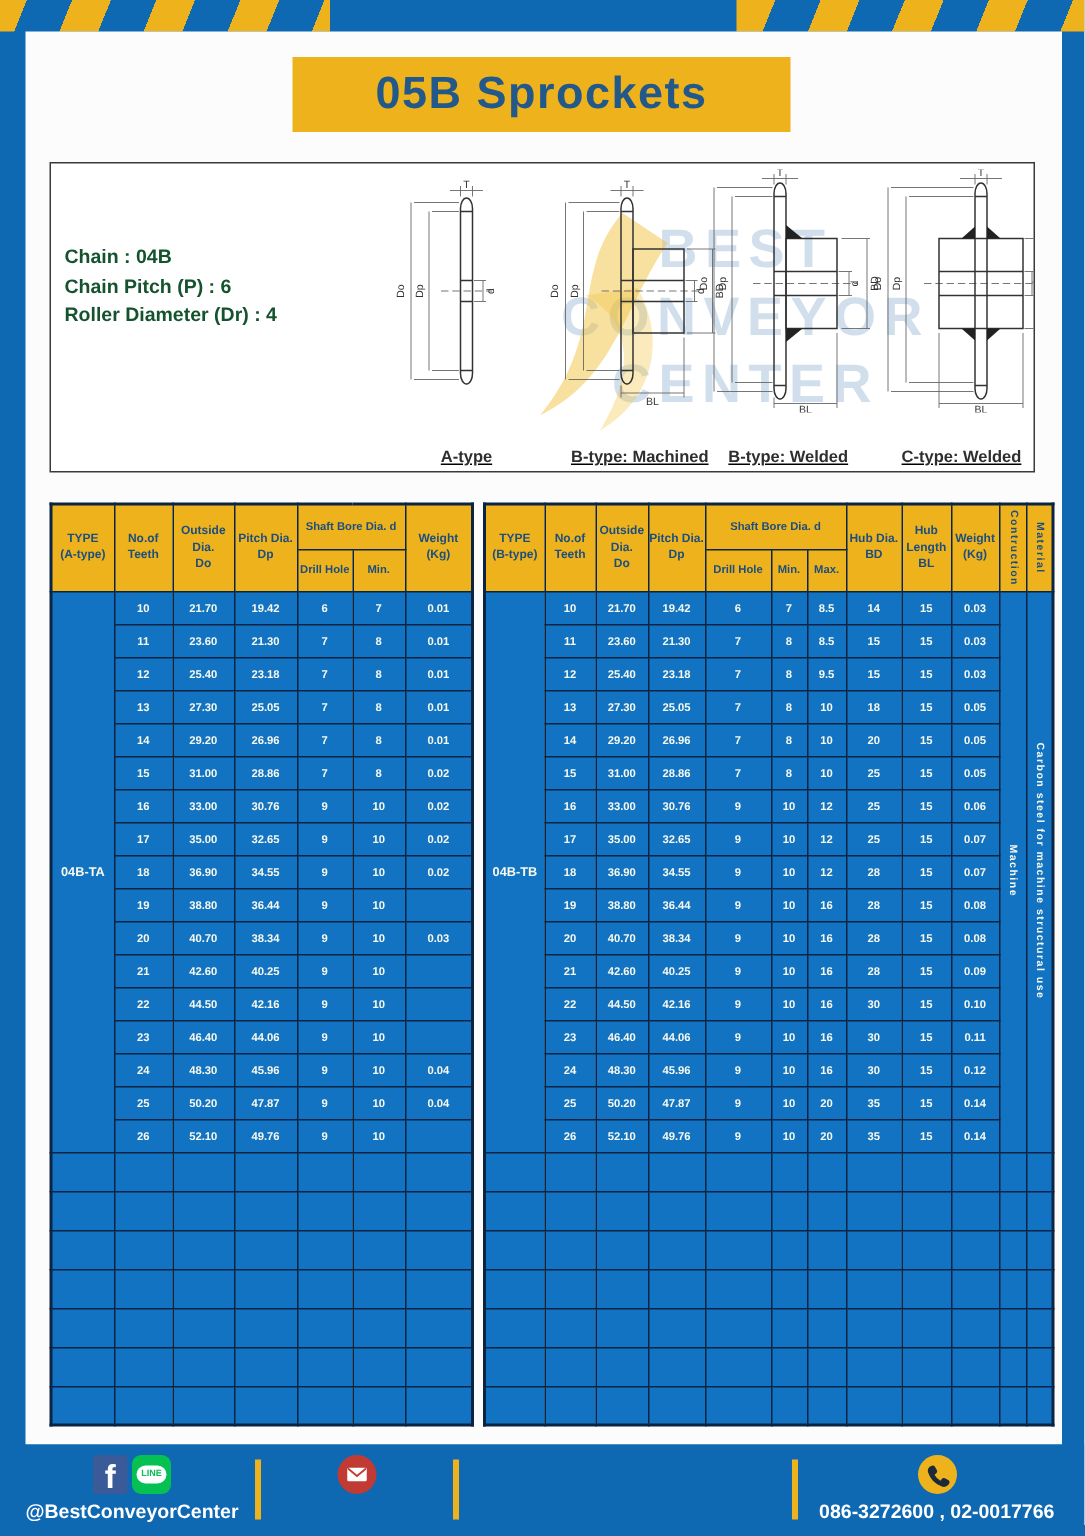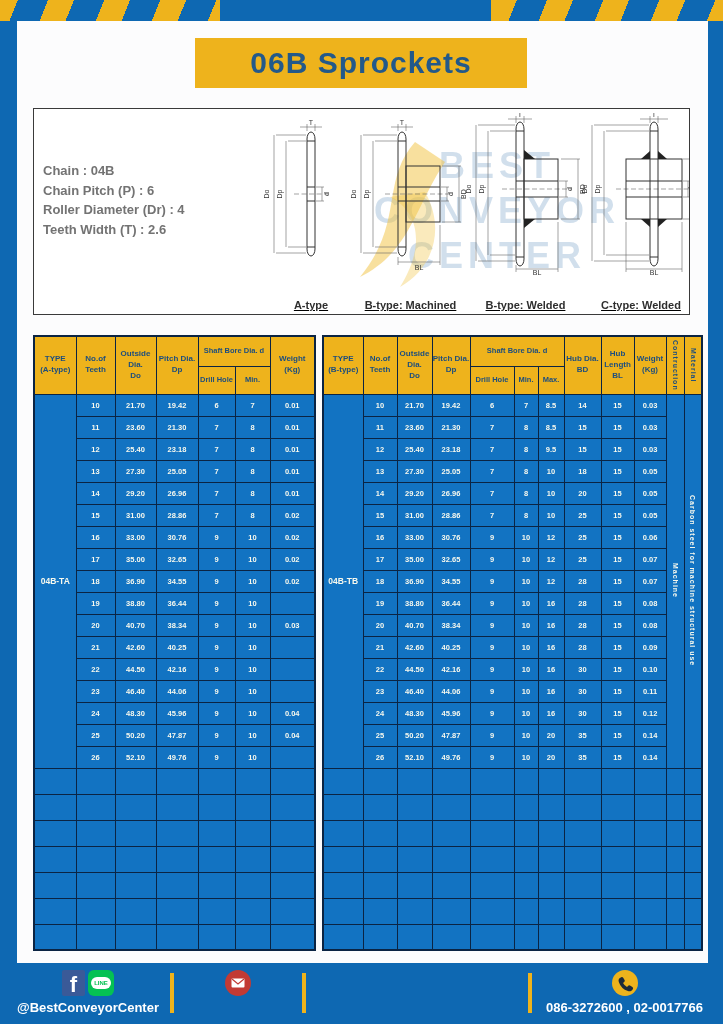--- a/index.html
+++ b/index.html
@@ -17,21 +17,21 @@
     display:flex;align-items:center;justify-content:center;}
   .title-banner span{font-size:30px;font-weight:bold;color:#23598a;letter-spacing:1px;}
 
   
   .diagram-panel{position:absolute;left:16px;top:87px;width:657px;height:207px;background:#fff;
     border:1.5px solid #3a3a3a;box-sizing:border-box;overflow:hidden;}
   .watermark{position:absolute;left:268px;top:34px;width:390px;text-align:center;z-index:0;pointer-events:none;}
   .watermark .wline{font-size:36px;line-height:45px;font-weight:bold;letter-spacing:5px;color:rgba(171,196,221,0.55);}
   .wm-bird{position:absolute;left:28px;top:-6px;z-index:0;}
   .specs{position:absolute;left:9px;top:52px;z-index:1;}
-  .specs div{font-size:13px;font-weight:bold;color:#737373;line-height:19.5px;white-space:nowrap;}
+  .specs div{font-size:13px;font-weight:bold;color:#14532d;line-height:19.5px;white-space:nowrap;}
   .fig{position:absolute;display:flex;flex-direction:column;align-items:center;z-index:1;height:192px;top:10px;justify-content:space-between;text-decoration:underline;}
   .fig-label{font-size:11px;font-weight:600;color:#2e2e2e;white-space:nowrap;}
   .fig svg text{font-family:"Liberation Sans",sans-serif;font-size:7px;fill:#333;}
 
   
   .tables{position:absolute;left:16px;top:314px;}
   table{border-collapse:collapse;table-layout:fixed;position:absolute;top:0;border:2px solid #0b2443;}
   #table-a{left:0;width:281px;}
   #table-b{left:289px;width:379px;}
   th,td{border:1.5px solid #0b2443;box-sizing:border-box;}
@@ -61,39 +61,38 @@
 </head>
 <body>
 
 <div class="page">
   <div class="stripe-band stripe-left"></div>
   <div class="stripe-band stripe-right"></div>
 
   <div class="content">
 
     <div class="title-banner">
-      <span>06B Sprockets</span>
+      <span>05B Sprockets</span>
     </div>
 
     <div class="diagram-panel">
       <div class="watermark">
         <svg class="wm-bird" width="150" height="170" viewBox="0 0 150 170">
           <path d="M85,5 C50,45 75,85 30,140 C80,115 85,70 115,25 Z" fill="#f2c23e" opacity="0.5"></path>
           <path d="M60,60 C90,75 95,110 70,150 C105,130 115,90 95,55 Z" fill="#f2c23e" opacity="0.35"></path>
         </svg>
         <div class="wline">BEST</div>
         <div class="wline">CONVEYOR</div>
         <div class="wline">CENTER</div>
       </div>
 
       <div class="specs">
         <div>Chain : 04B</div>
         <div>Chain Pitch (P) : 6</div>
         <div>Roller Diameter (Dr) : 4</div>
-        <div>Teeth Width (T) : 2.6</div>
       </div>
 
       <div class="fig" style="left:222px;">
         <svg width="110" height="152" viewBox="0 0 110 152">
           <g stroke="#666" stroke-width="0.6" fill="none">
             <line x1="44" y1="8" x2="66" y2="8"></line>
               <line x1="51" y1="5" x2="51" y2="12"></line>
               <line x1="59" y1="5" x2="59" y2="12"></line>
             <line x1="18" y1="16" x2="18" y2="134"></line>
               <line x1="20" y1="16" x2="50" y2="16"></line>
@@ -114,21 +113,21 @@
               <line x1="51" y1="82" x2="59" y2="82"></line>
           </g>
           <text x="55" y="6" text-anchor="middle">T</text>
           <text transform="rotate(-90 13 75)" x="13" y="75" text-anchor="middle">Do</text>
           <text transform="rotate(-90 26 75)" x="26" y="75" text-anchor="middle">Dp</text>
           <text transform="rotate(-90 73 75)" x="73" y="75" text-anchor="middle">d</text>
         </svg>
         <div class="fig-label">A-type</div>
       </div>
 
-      <div class="fig" style="left:309px;text-align:right;">
+      <div class="fig" style="left:325px;text-align:right;">
         <svg width="135" height="152" viewBox="0 0 135 152">
           <g stroke="#666" stroke-width="0.6" fill="none">
             <line x1="48" y1="8" x2="70" y2="8"></line>
               <line x1="55" y1="5" x2="55" y2="12"></line>
               <line x1="63" y1="5" x2="63" y2="12"></line>
             <line x1="18" y1="16" x2="18" y2="134"></line>
               <line x1="20" y1="16" x2="54" y2="16"></line>
               <line x1="20" y1="134" x2="54" y2="134"></line>
             <line x1="30" y1="22" x2="30" y2="128"></line>
               <line x1="32" y1="22" x2="54" y2="22"></line>

